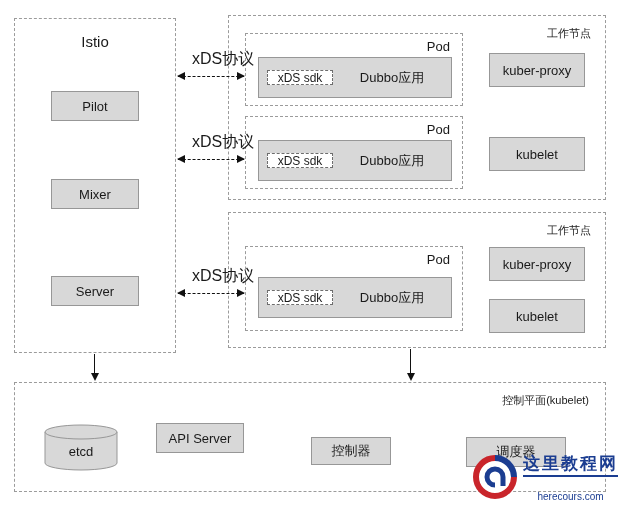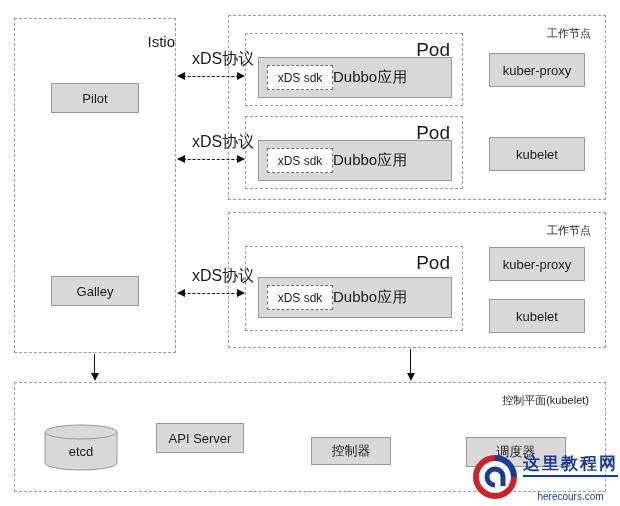--- a/index.html
+++ b/index.html
@@ -2,30 +2,30 @@
 <html><head>
 <meta charset="utf-8">
 <style>
   * { margin:0; padding:0; box-sizing:border-box; }
   html, body { background:#ffffff; }
   body { font-family:"Liberation Sans", sans-serif; color:#1a1a1a; }
   .canvas { position:relative; width:620px; height:506px; background:#fff; overflow:hidden; }
 
   .dashed-box { position:absolute; border:1px dashed #9b9b9b; background:transparent; }
   .zone-title { position:absolute; top:10px; right:14px; font-size:11px; color:#1a1a1a; }
-  .istio-title { position:absolute; top:14px; left:0; width:100%; text-align:right; font-size:15px; color:#1a1a1a; }
+  .istio-title { position:absolute; top:14px; left:0; width:100%; text-align:center; font-size:15px; color:#1a1a1a; }
 
   .gray-box { position:absolute; background:#d8d8d8; border:1px solid #979797; display:flex; align-items:center; justify-content:center; font-size:13px; color:#1a1a1a; }
 
   .pod { position:absolute; border:1px dashed #9b9b9b; }
-  .pod-label { position:absolute; top:5px; right:12px; font-size:19px; color:#1a1a1a; }
+  .pod-label { position:absolute; top:5px; right:12px; font-size:13px; color:#1a1a1a; }
 
   .dubbo { justify-content:flex-start; padding-left:8px; }
-  .sdk-box { background:#ffffff; border:1px dashed #6e6e6e; font-size:12px; color:#1a1a1a; width:66px; height:25px; display:flex; align-items:center; justify-content:center; flex:0 0 auto; }
-  .app-label { flex:1; font-size:15px; }
+  .sdk-box { background:#ffffff; border:1px dashed #6e6e6e; font-size:12px; color:#1a1a1a; width:66px; height:15px; display:flex; align-items:center; justify-content:center; flex:0 0 auto; }
+  .app-label { flex:1; text-align:center; font-size:13px; }
 
   .h-arrow { position:absolute; height:0; border-top:1.5px dashed #111; }
   .h-arrow .head-left, .h-arrow .head-right { position:absolute; width:0; height:0; top:-5px; border-top:4px solid transparent; border-bottom:4px solid transparent; }
   .h-arrow .head-left { left:-1px; border-right:8px solid #111; }
   .h-arrow .head-right { right:-1px; border-left:8px solid #111; }
   .arrow-label { position:absolute; font-size:16px; color:#1a1a1a; }
 
   .v-arrow { position:absolute; width:0; border-left:1.5px solid #111; }
   .v-arrow .head-down { position:absolute; bottom:-2px; left:-4.5px; width:0; height:0; border-left:4px solid transparent; border-right:4px solid transparent; border-top:8px solid #111; }
 
@@ -34,22 +34,23 @@
   .wm-title { font-size:17px; font-weight:bold; color:#1b3d91; letter-spacing:2px; border-bottom:2px solid #1b3d91; padding-bottom:0; }
   .wm-url { font-size:10px; color:#1b3d91; margin-top:14px; }
 </style>
 </head>
 <body>
 
 <div class="canvas">
 
   <div class="dashed-box" style="left:14px;top:18px;width:162px;height:335px">
     <div class="istio-title">Istio</div>
-    <div class="gray-box" style="left:36px;top:64px;width:88px;height:30px">Pilot</div>
-    <div class="gray-box" style="left:36px;top:257px;width:88px;height:30px">Galley</div>
+    <div class="gray-box" style="left:36px;top:72px;width:88px;height:30px">Pilot</div>
+    <div class="gray-box" style="left:36px;top:160px;width:88px;height:30px">Mixer</div>
+    <div class="gray-box" style="left:36px;top:257px;width:88px;height:30px">Server</div>
   </div>
 
   <div class="dashed-box" style="left:228px;top:15px;width:378px;height:185px">
     <div class="zone-title">工作节点</div>
 
     <div class="pod" style="left:16px;top:17px;width:218px;height:73px">
       <div class="pod-label">Pod</div>
       <div class="gray-box dubbo" style="left:12px;top:23px;width:194px;height:41px">
         <div class="sdk-box">xDS sdk</div>
         <div class="app-label">Dubbo应用</div>

